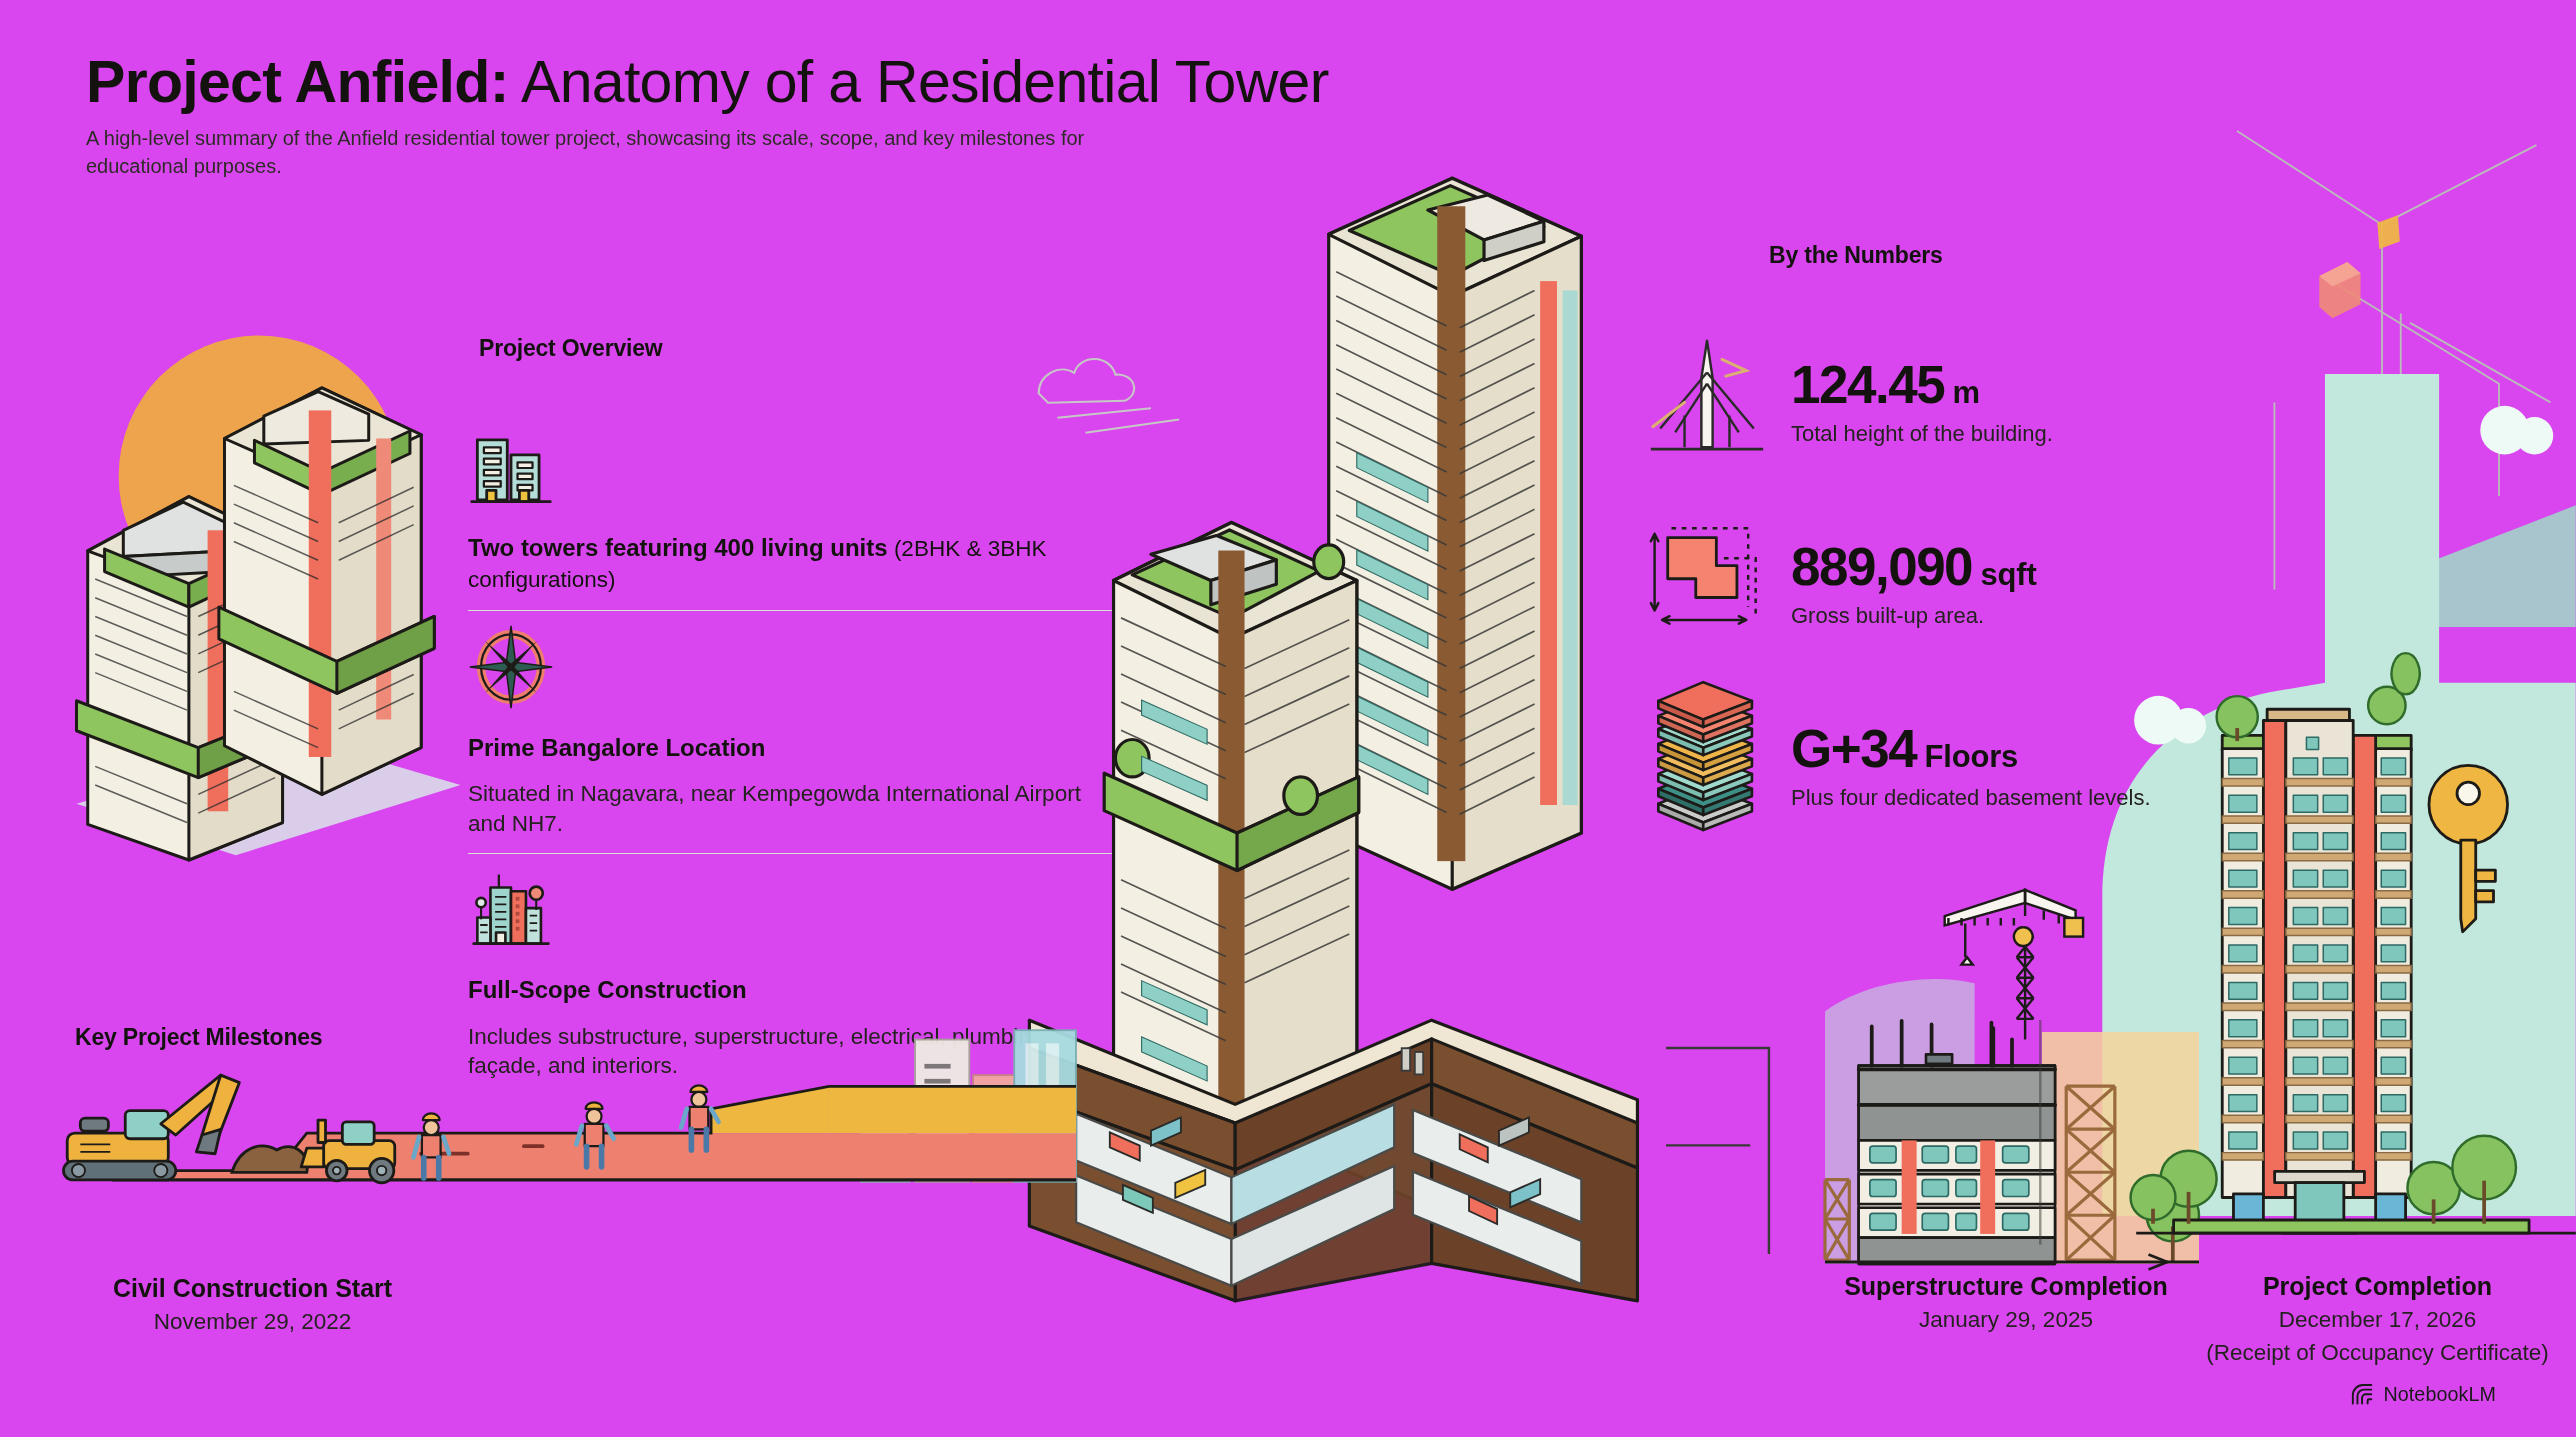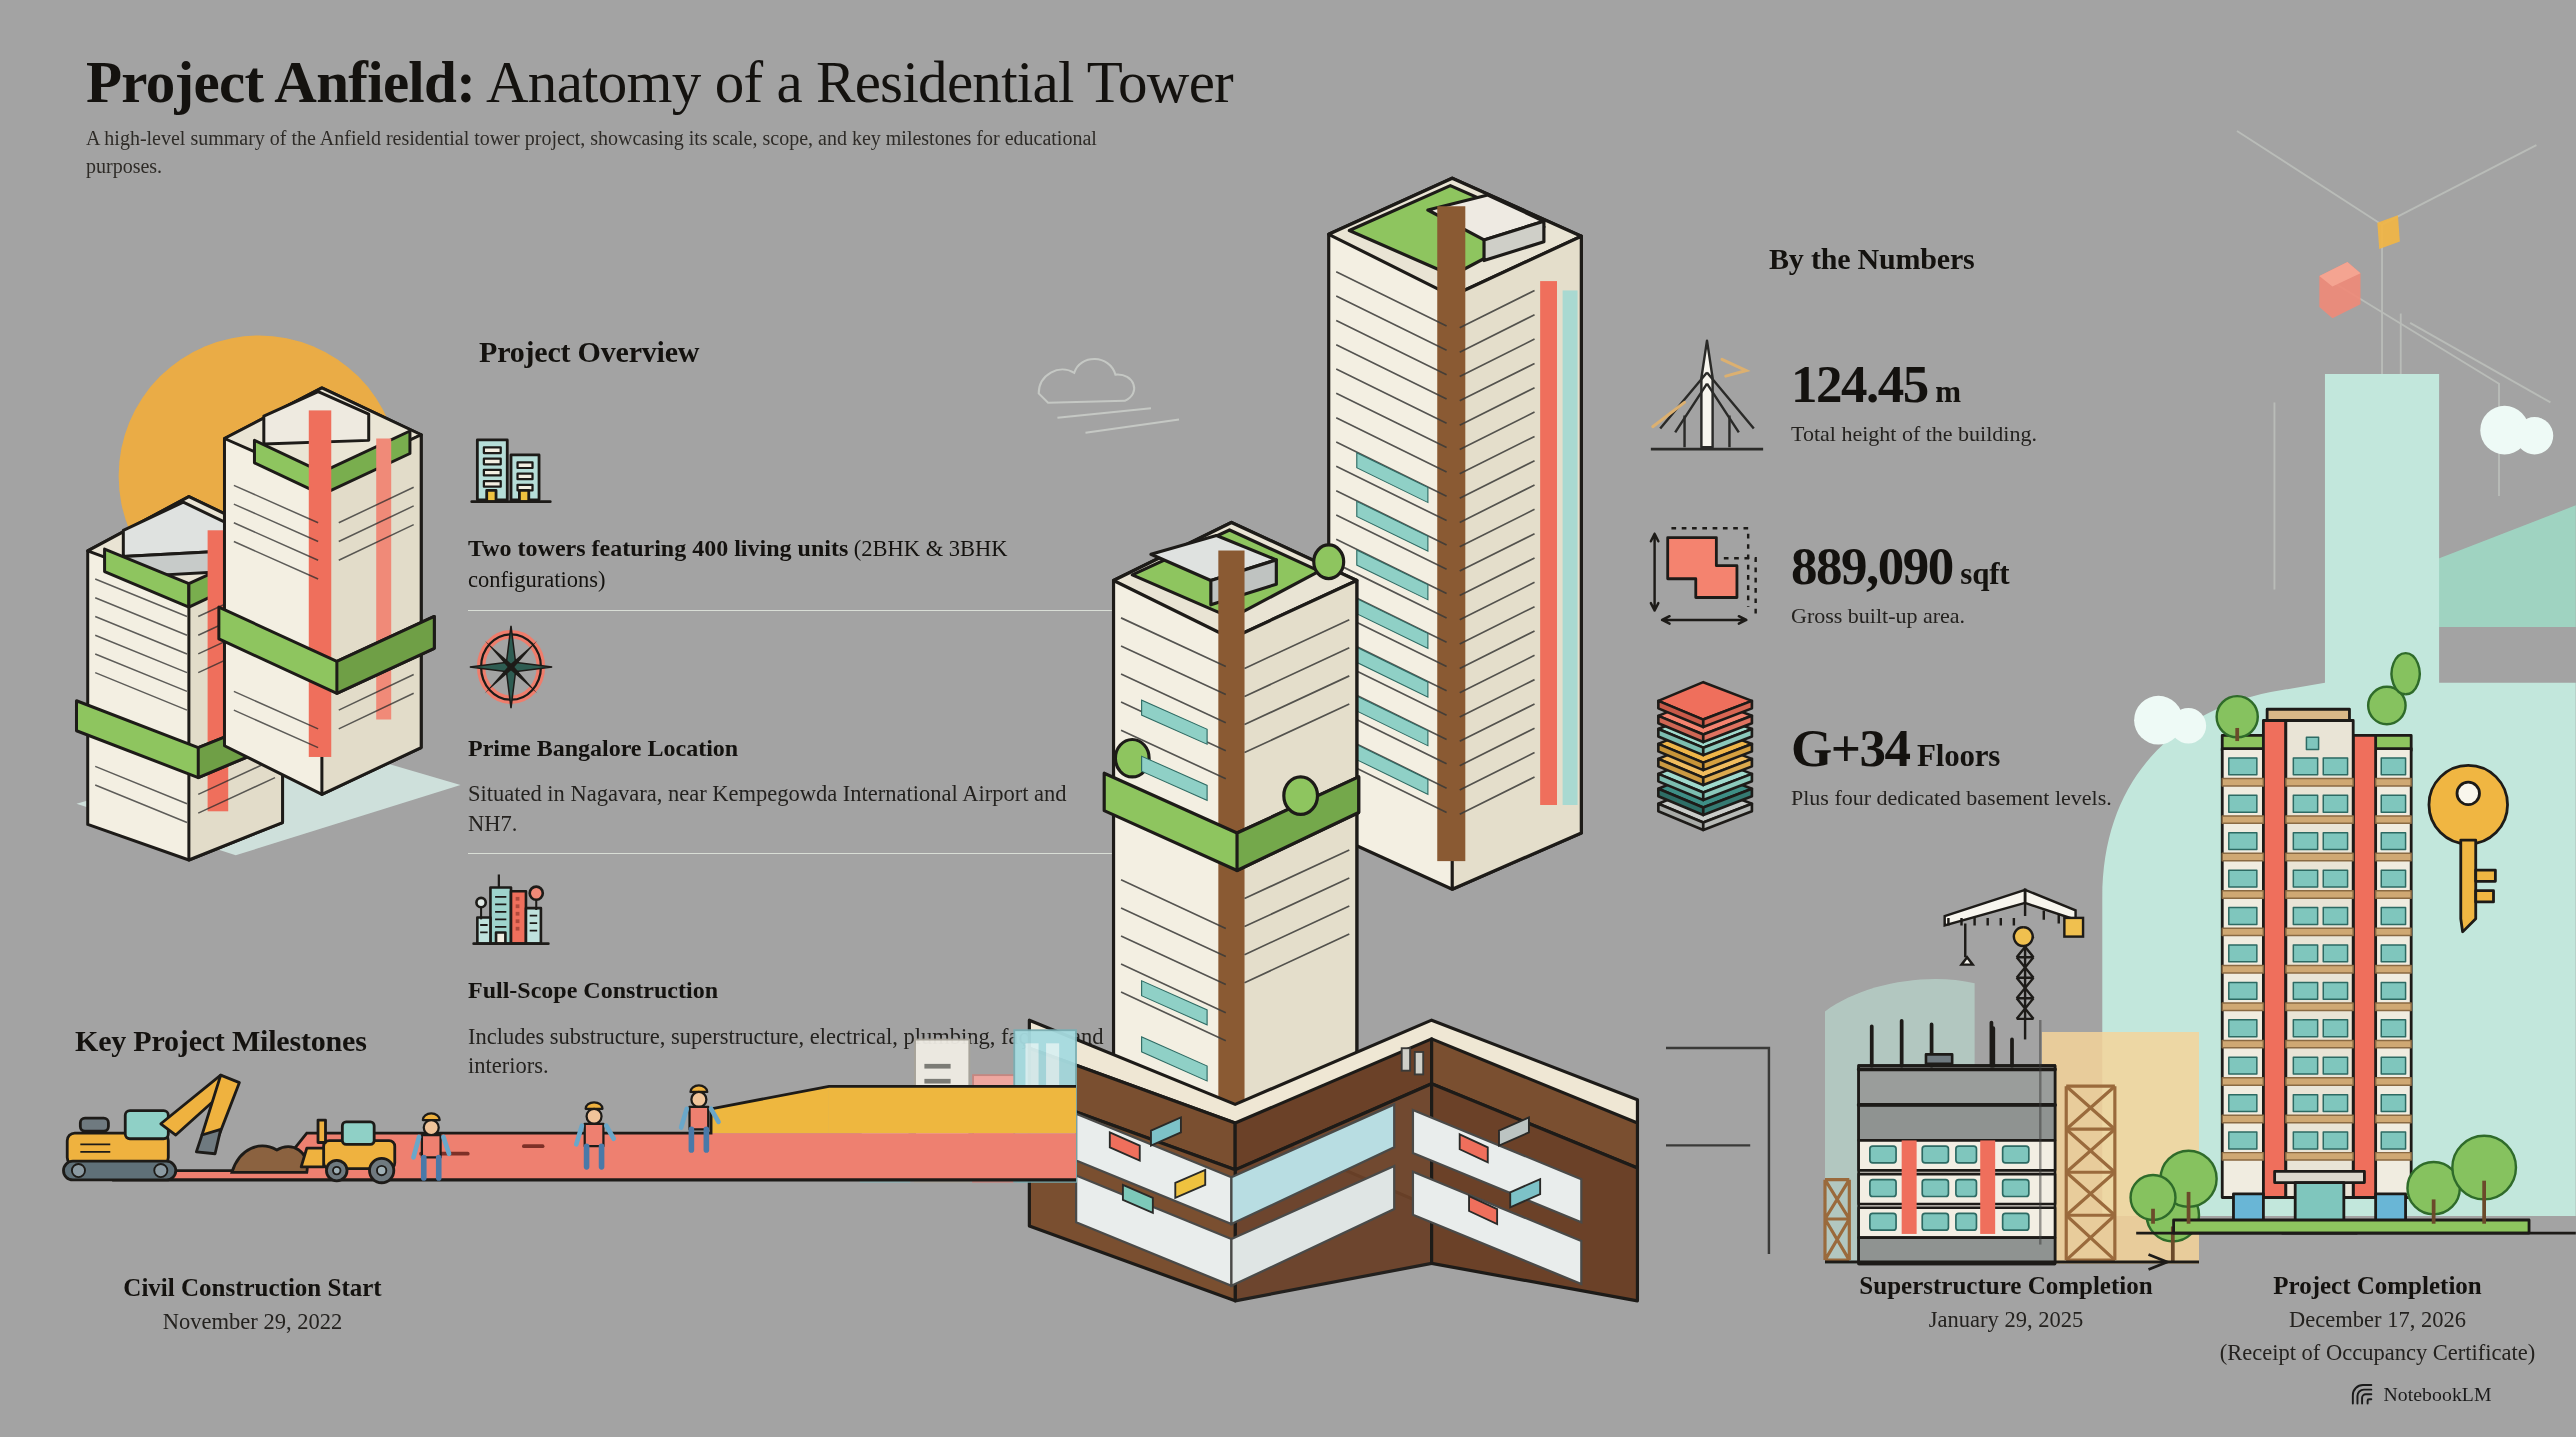--- a/index.html
+++ b/index.html
@@ -5,34 +5,33 @@
 <style>
   * { box-sizing: border-box; margin: 0; padding: 0; }
   html, body { background: #ffffff; }
   body {
     width: 2576px; height: 1438px;
     font-family: "Liberation Sans", sans-serif;
     position: relative; overflow: hidden;
   }
   #stage {
     position: absolute; inset: 0;
-    background: #a3a3a3;
-    font-family: Liberation Serif, serif;
+    background: #d946ef;
   }
   .abs { position: absolute; }
 
   
   #header { left: 86px; top: 49px; width: 1254px; }
   #title { font-size: 59px; line-height: 1.12; letter-spacing: -0.7px; color: #14120f; white-space: nowrap; }
   #title .bold { font-weight: 700; }
   #title .light { font-weight: 400; }
   #subtitle { margin-top: 9px; font-size: 20px; line-height: 1.42; color: #2e2b27; font-weight: 400; max-width: 1086px; }
 
   
-  .sect-h { font-size: 30px; font-weight: 700; color: #14120f; letter-spacing: -0.2px; }
+  .sect-h { font-size: 23px; font-weight: 700; color: #14120f; letter-spacing: -0.2px; }
   #overview-h { left: 479px; top: 335px; }
   #numbers-h  { left: 1769px; top: 242px; }
   #miles-h    { left: 75px; top: 1024px; }
 
   
   #overview-list { left: 468px; top: 412px; width: 646px; }
   .ov-row { display: flex; align-items: flex-start; gap: 20.6px; padding: 13px 0 15px 0; flex-direction: column; }
   .ov-row + .ov-row { border-top: 1.9px solid #d9ded6; }
   .ov-ico { width: 86px; min-width: 86px; height: 86px; position: relative; }
   .ov-txt { padding-top: 1.9px; }

